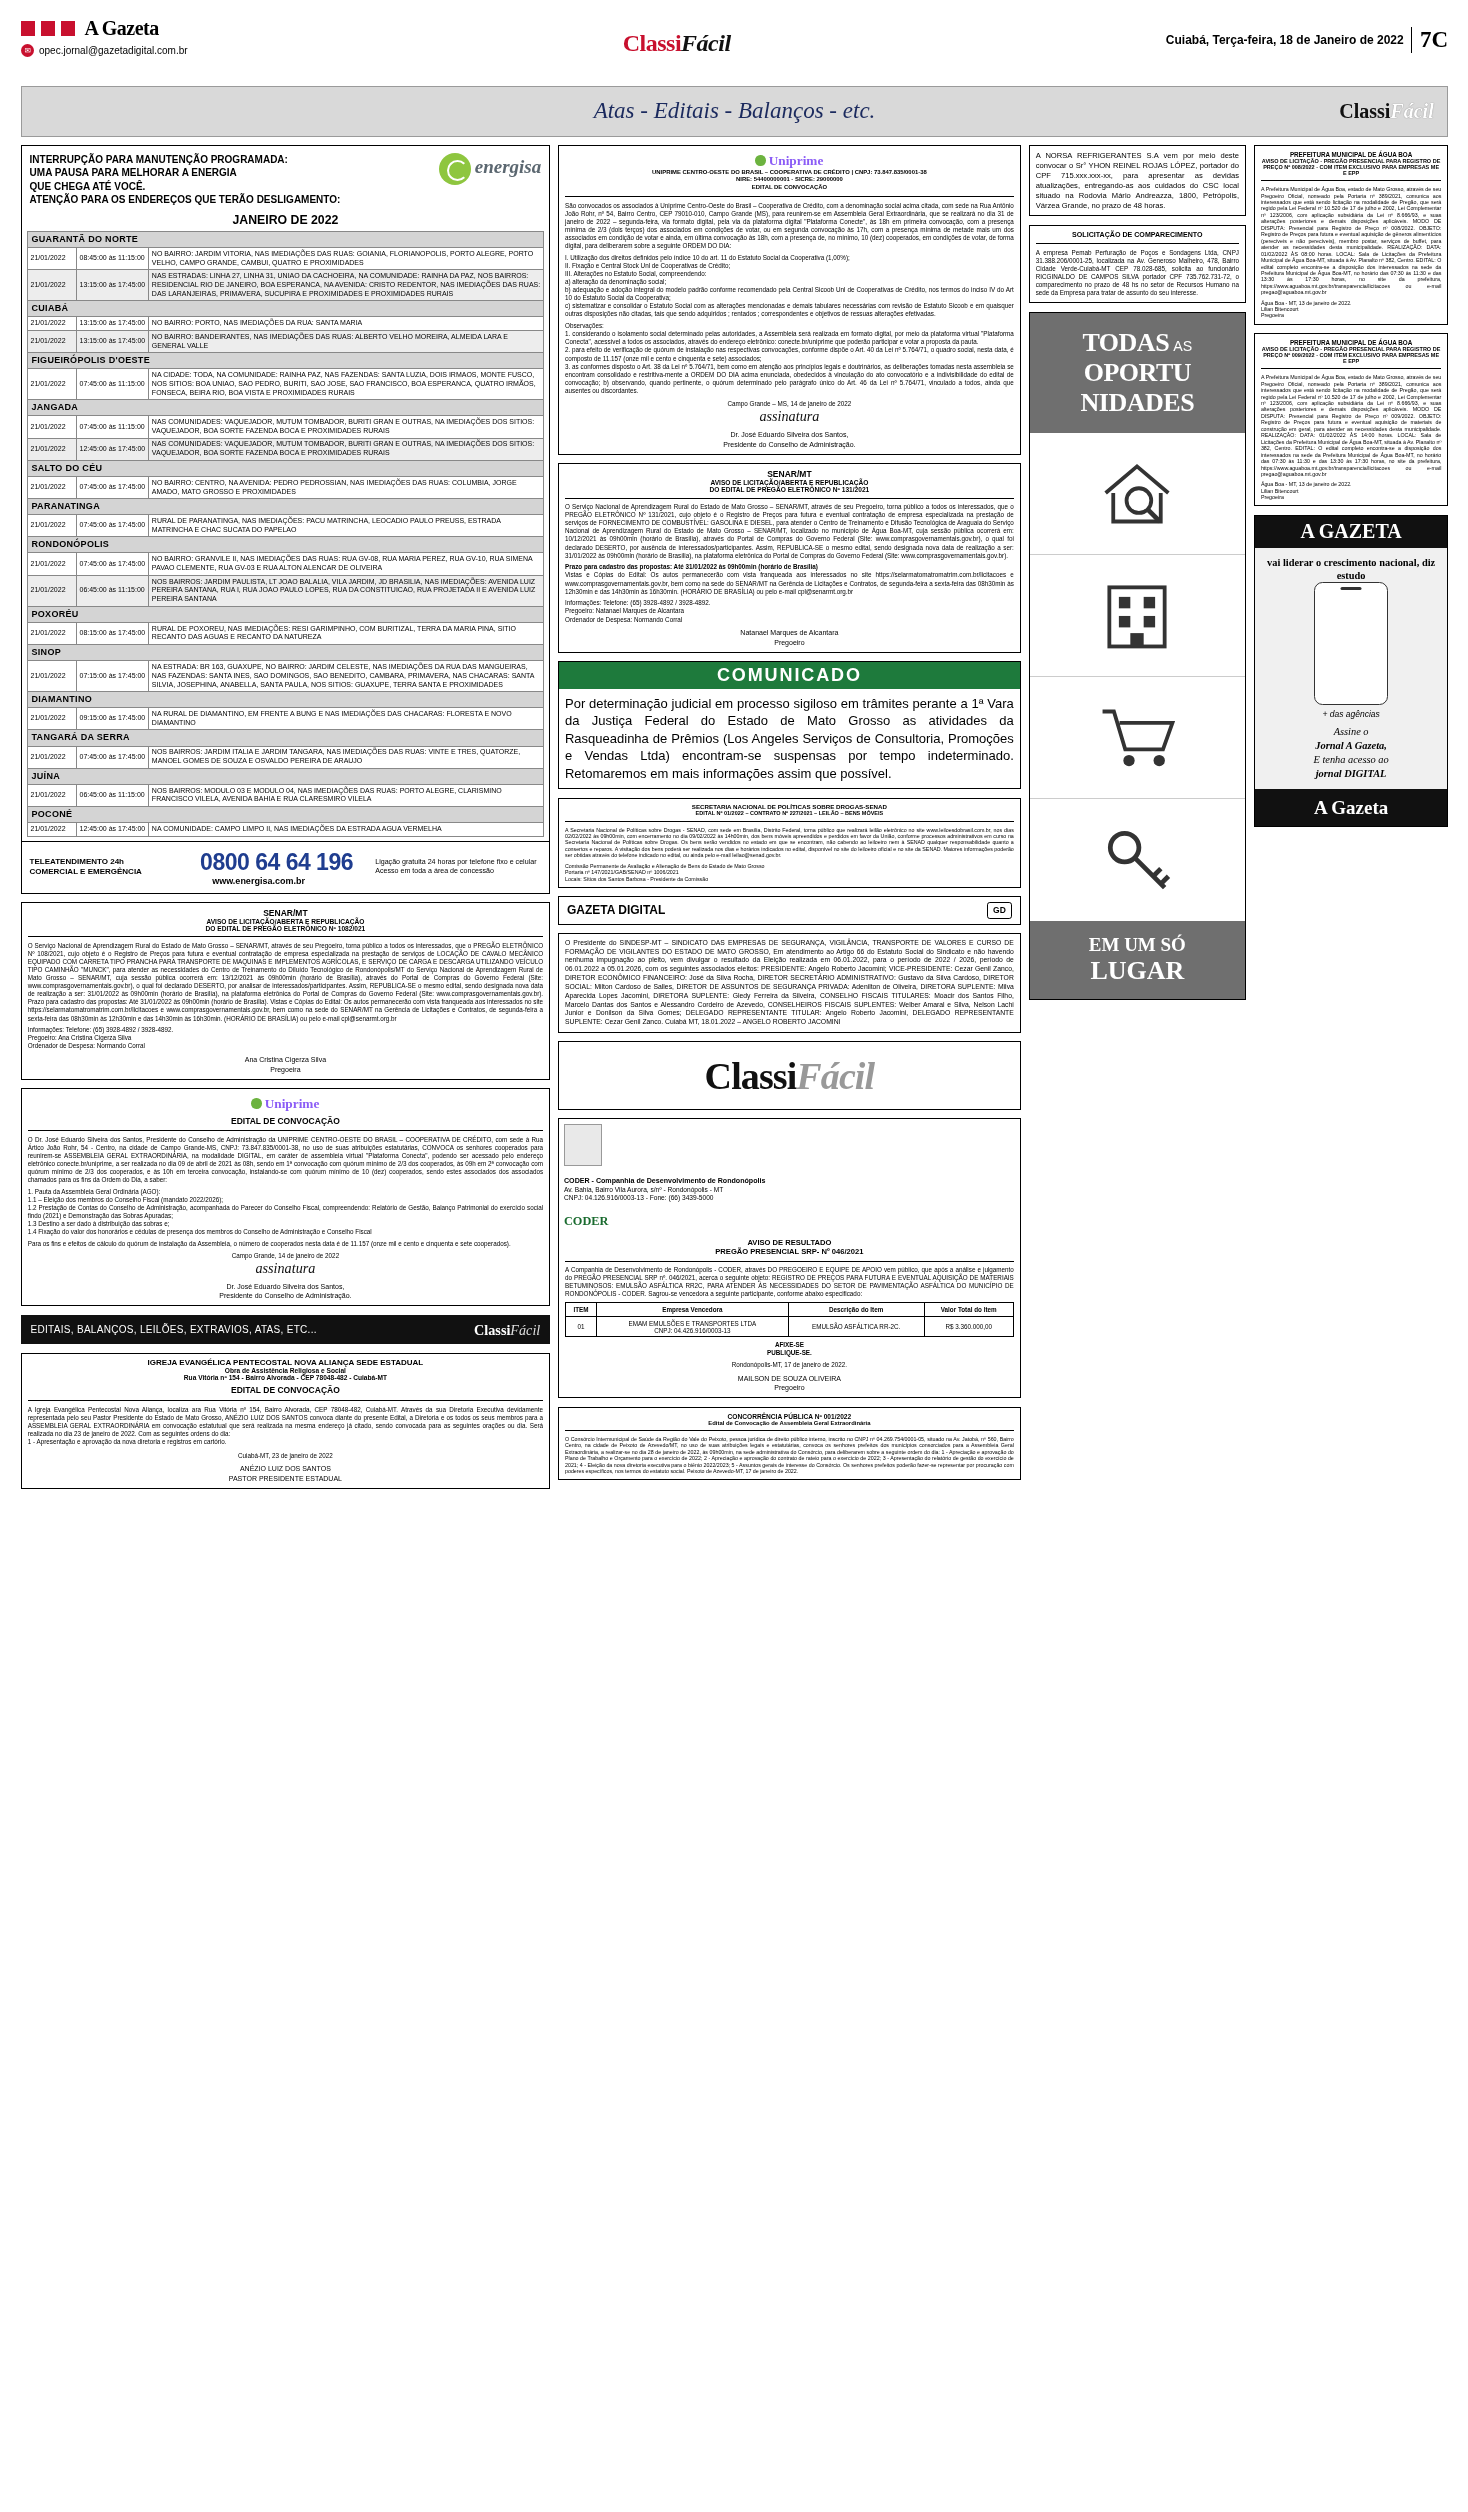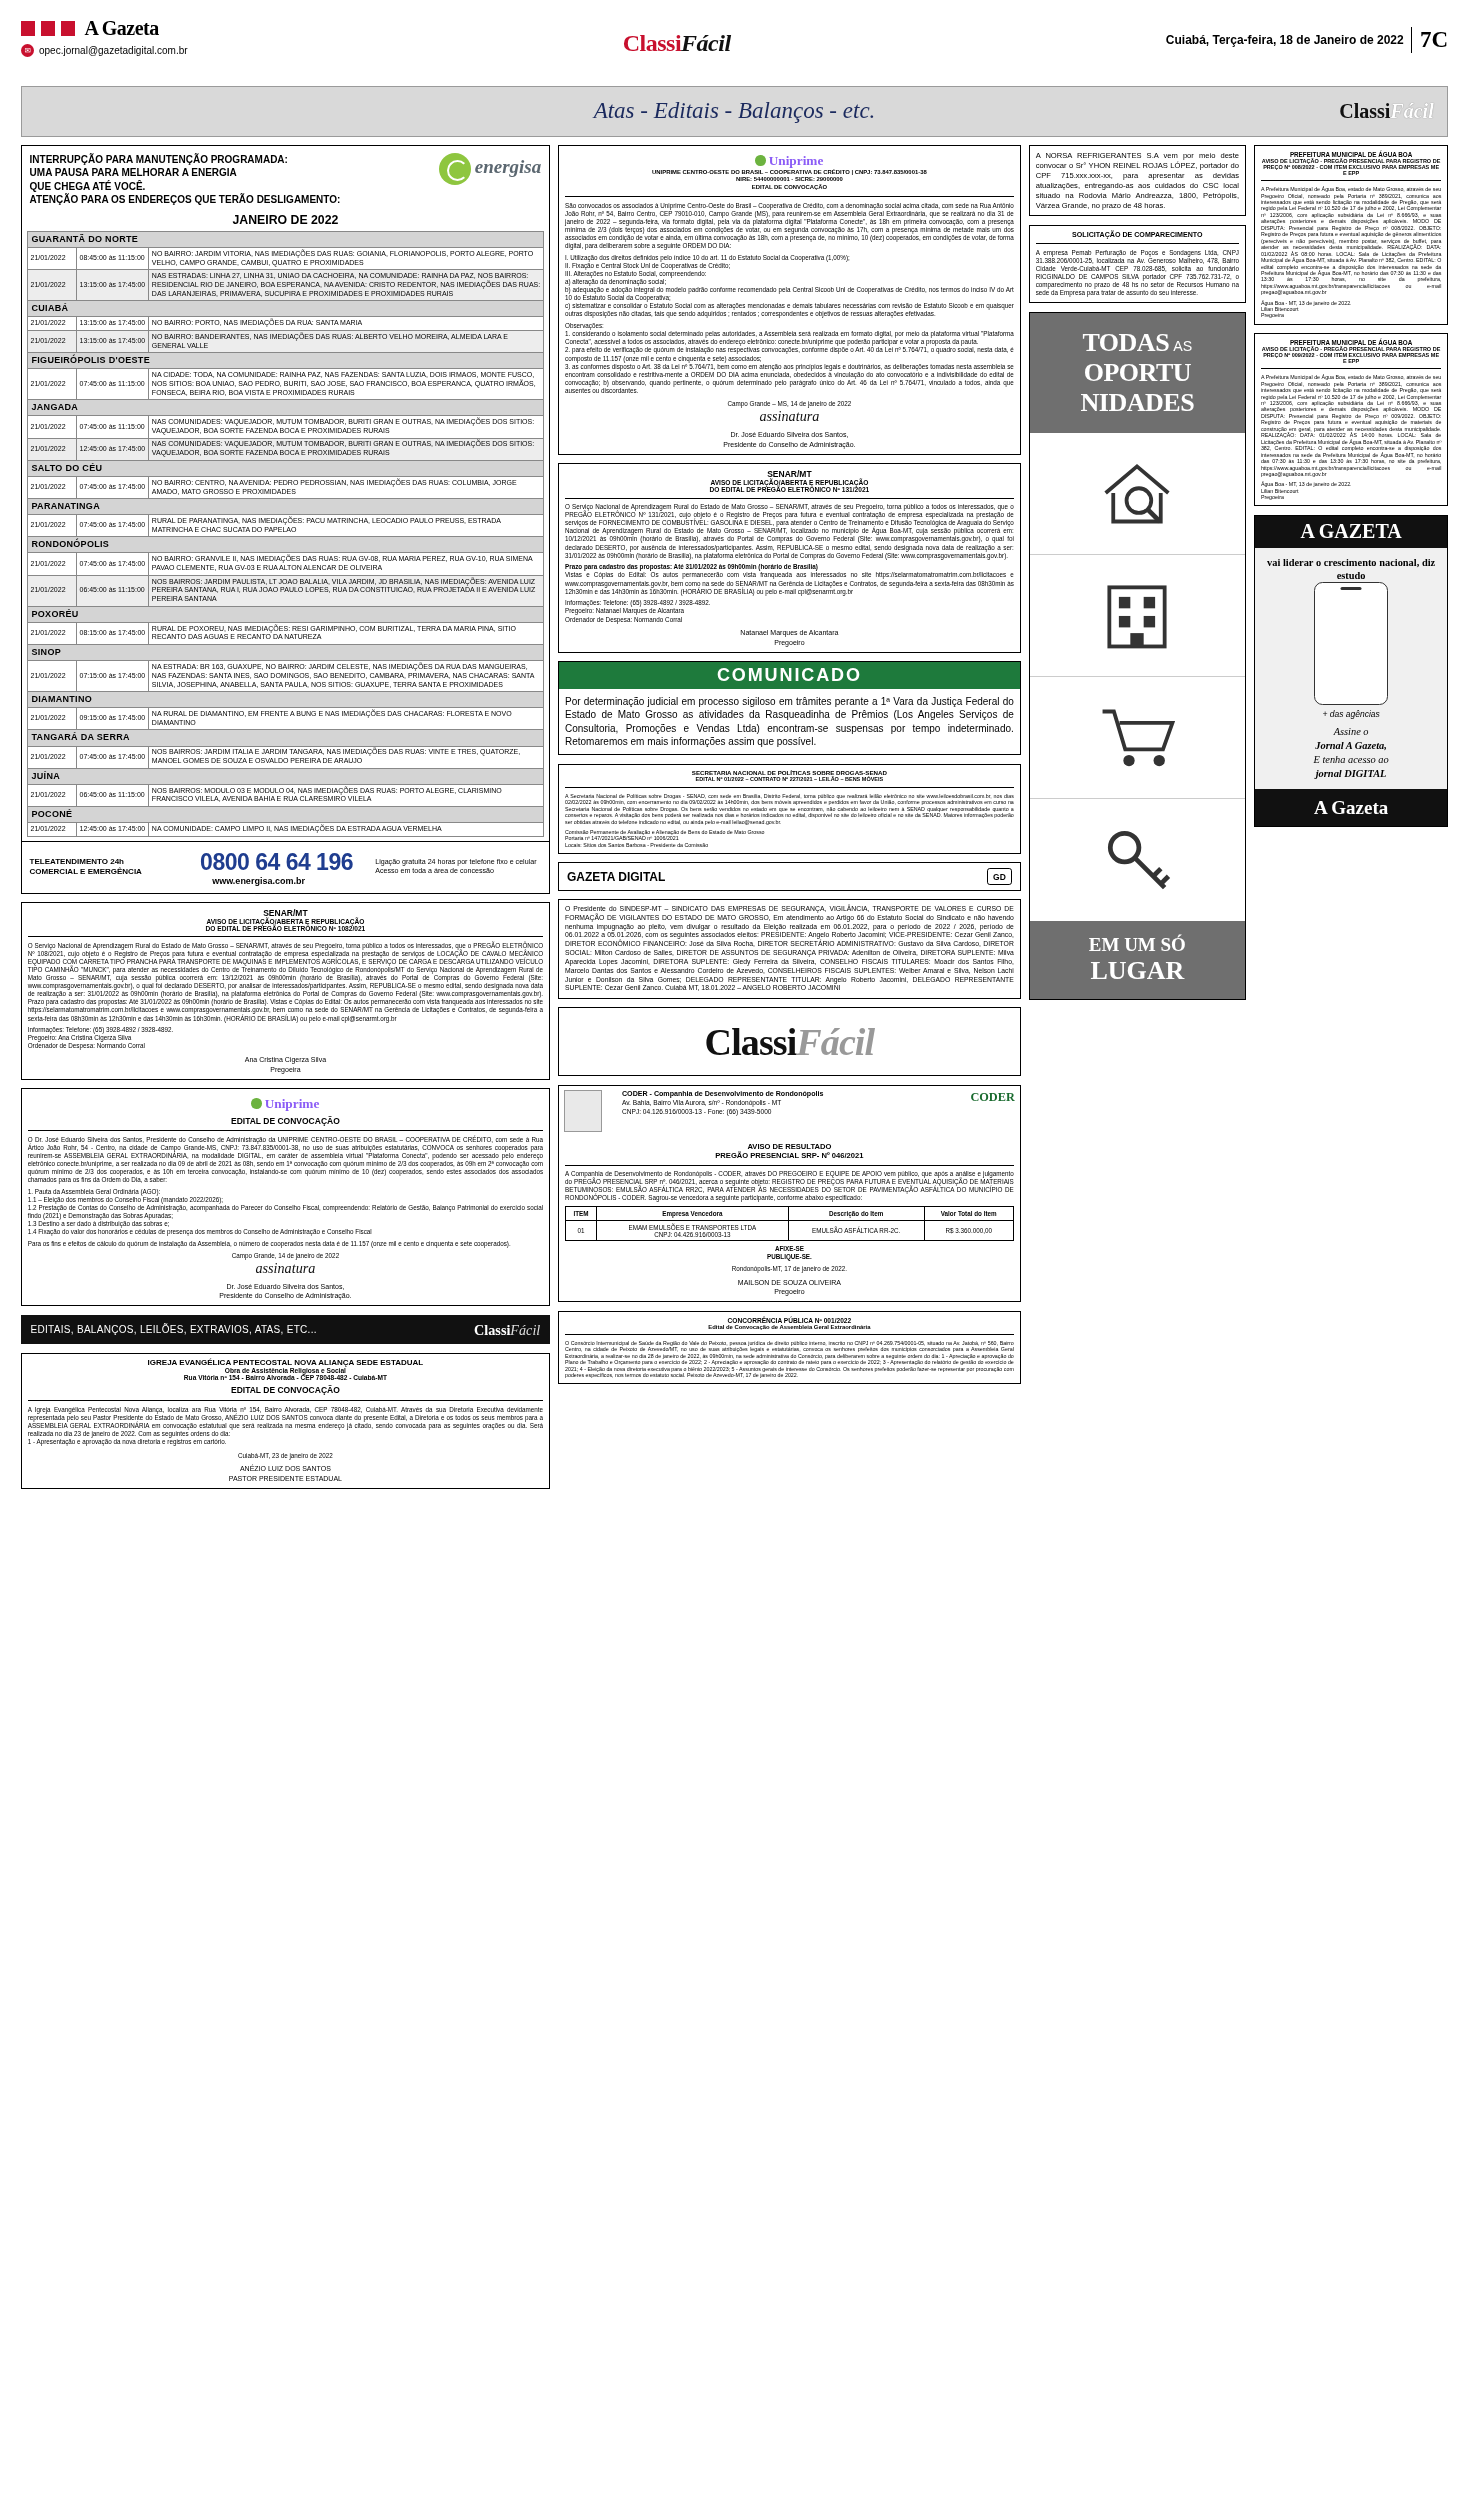--- a/index.html
+++ b/index.html
@@ -79,40 +79,40 @@
   .scribble { font-family:"Liberation Serif", serif; font-style:italic; font-size:14.2px; color:#111; }
 
   
   .uni-head { text-align:center; }
   .uni-logo { font-family:"Liberation Serif", serif; font-size:13.3px; font-weight:bold; color:#8b5cf6; }
   .uni-logo .dot { display:inline-block; width:10.4px; height:10.4px; border-radius:50%; background:#6cb33f; margin-right:2.8px; vertical-align:-0.9px;}
   .uni-sub { font-size:5.9px; line-height:1.3; font-weight:bold; }
 
   
   .comunicado-bar { background:#1e7a3c; color:#fff; text-align:center; font-size:18px; font-weight:bold; letter-spacing:1.9px; padding:2.8px 0; }
-  .comunicado-body { font-size:10px; line-height:1.35; text-align:justify; padding:5.7px; }
+  .comunicado-body { font-size:13px; line-height:1.35; text-align:justify; padding:5.7px; }
 
   
   .gd { display:flex; align-items:center; justify-content:space-between; padding:4.7px 7.6px; }
   .gd-t { font-size:12px; font-weight:bold; }
   .gd-ic { width:25px; height:17px; border:1.1px solid #000; border-radius:2.8px; font-size:8.5px; font-weight:bold; display:flex; align-items:center; justify-content:center; }
 
   
   .cf-big { text-align:center; padding:11.4px 0; }
   .cf-big .x1 { font-family:"Liberation Serif", serif; font-size:38px; font-weight:bold; color:#111; letter-spacing:-0.9px; }
   .cf-big .x2 { font-family:"Liberation Serif", serif; font-size:38px; font-weight:bold; color:#999; font-style:italic; letter-spacing:-0.9px; }
 
   
   .editais-bar { background:#111; color:#fff; display:flex; align-items:center; justify-content:space-between; padding:5.7px 9.5px; }
   .editais-bar .t { font-size:10px; font-weight:normal; letter-spacing:0.3px; }
   .editais-bar .l1 { font-family:"Liberation Serif", serif; font-size:14.2px; font-weight:bold; }
   .editais-bar .l2 { font-family:"Liberation Serif", serif; font-size:14.2px; font-style:italic; color:#ddd; }
 
   
-  .coder-head { display:flex; gap:20px; align-items:flex-start; padding:4.7px; }
+  .coder-head { display:flex; gap:11px; align-items:flex-start; padding:4.7px;flex-direction:column; }
   .coder-crest { width:38px; height:42px; background:#e9e9e9; border:0.9px solid #999; }
   .coder-name { font-size:6.6px; line-height:1.25; }
   .coder-logo { font-family:"Liberation Serif", serif; font-size:12.3px; font-weight:bold; color:#1a6b2f; }
   table.coder { width:100%; border-collapse:collapse; font-size:6.3px; }
   table.coder th, table.coder td { border:0.6px solid #000; padding:2.8px; text-align:center; }
 
   
   .ad { border:0.9px solid #000; margin-bottom:8.5px; }
   .oport { background:#6f6f6f; color:#fff; text-align:center; padding:15px 7.6px; }
   .oport .l1 { font-family:"Liberation Serif", serif; font-size:26px; font-weight:bold; letter-spacing:-0.5px; }

